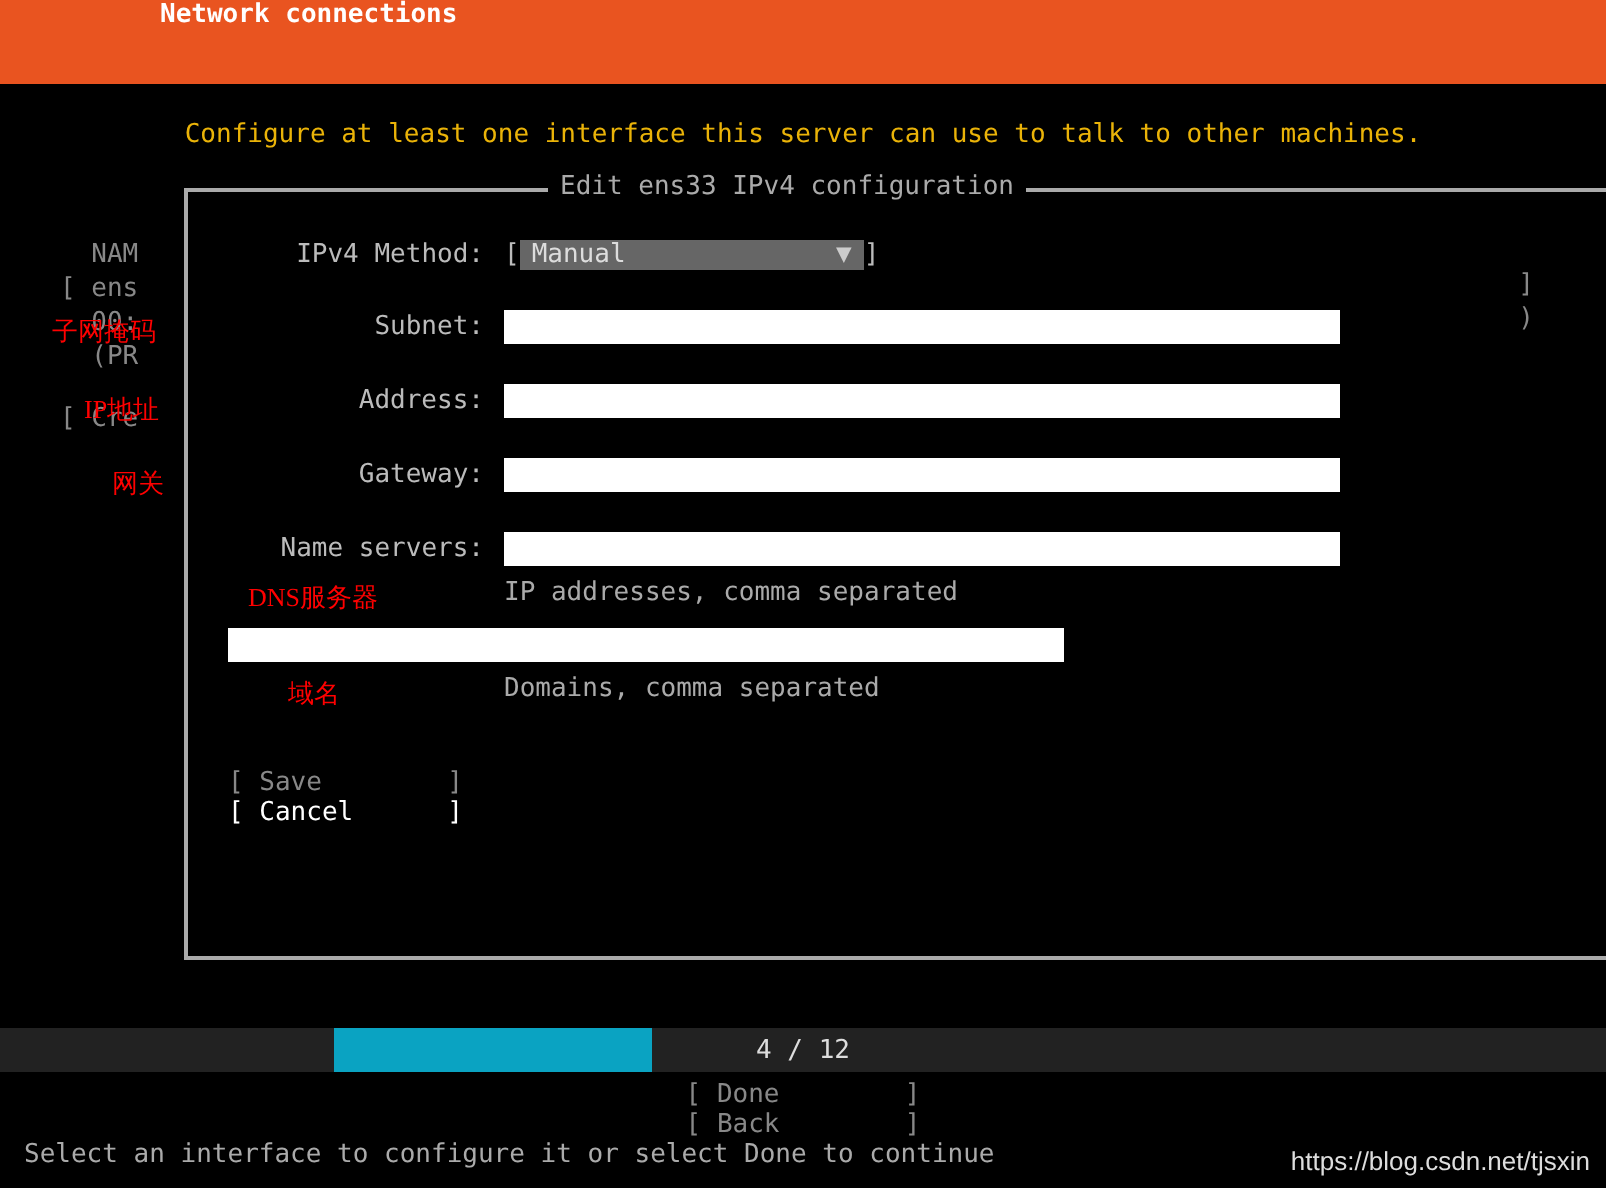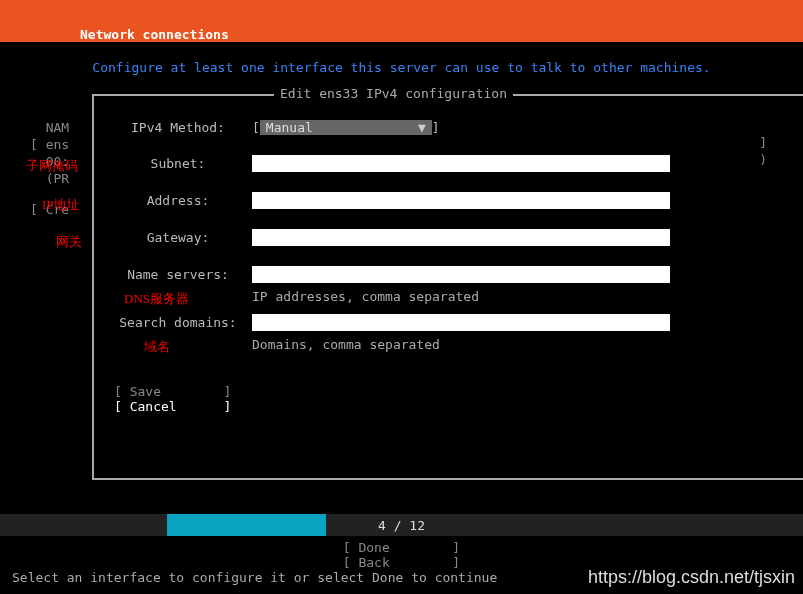--- a/index.html
+++ b/index.html
@@ -10,31 +10,31 @@
   font-family: "DejaVu Sans Mono", "Courier New", monospace;
   font-size: 13px;
   color: #b0b0b0;
   overflow: hidden;
   position: relative;
 }
 .header-bar {
   background: #e95420;
   height: 42px;
   display: flex;
-  align-items: flex-end;
+  align-items: flex-start;
   padding-left: 80px;
   color: #fff;
   font-weight: bold;
 }
 .main {
   padding: 18px 0 0 0;
 }
 .subtitle {
   text-align: center;
-  color: #3b82f6;
+  color: #eab308;
   margin-bottom: 18px;
 }
 .bg-text {
   position: absolute;
   left: 30px;
   color: #888;
   white-space: pre;
   line-height: 1.5;
 }
 .dialog {
@@ -57,21 +57,21 @@
   padding: 24px 20px 10px 20px;
 }
 .row {
   display: flex;
   align-items: center;
   margin-bottom: 6px;
   position: relative;
 }
 .label {
   width: 128px;
-  text-align: center;
+  text-align: right;
   color: #bbb;
   margin-right: 10px;
 }
 .annot {
   position: absolute;
   color: #ff0000;
   font-size: 13px;
   font-family: Liberation Serif, serif;
 }
 .dropdown {
@@ -136,21 +136,21 @@
   width: 100%;
   color: #aaa;
   padding-left: 12px;
 }
 .watermark {
   position: absolute;
   bottom: 6px;
   right: 8px;
   color: #ddd;
   font-family: Arial, sans-serif;
-  font-size: 18px;
+  font-size: 13px;
 }
 .right-br { position: absolute; right: 36px; color: #888; }
 .gap { height: 14px; }
 </style>
 </head>
 <body>
 
 <div class="header-bar">
   <span>Network connections</span>
 </div>
@@ -207,21 +207,20 @@
     <div class="gap"></div>
 
     <div class="row">
       <span class="label">Name servers:</span>
       <div class="input-field"></div>
     </div>
     <div class="hint">IP addresses, comma separated</div>
     <span class="annot" style="position:relative;left:10px;top:-18px">DNS服务器</span>
 
     <div class="row" style="margin-top:-12px">
-      <span class="label">Search domains:</span>
       <div class="input-field"></div>
     </div>
     <div class="hint">Domains, comma separated</div>
     <span class="annot" style="position:relative;left:30px;top:-18px">域名</span>
 
     <div class="btn-row">
       <div>[ <span>Save</span>&nbsp;&nbsp;&nbsp;&nbsp;&nbsp;&nbsp;&nbsp;&nbsp;]</div>
       <div class="active">[ <span>Cancel</span>&nbsp;&nbsp;&nbsp;&nbsp;&nbsp;&nbsp;]</div>
     </div>
   </div>

